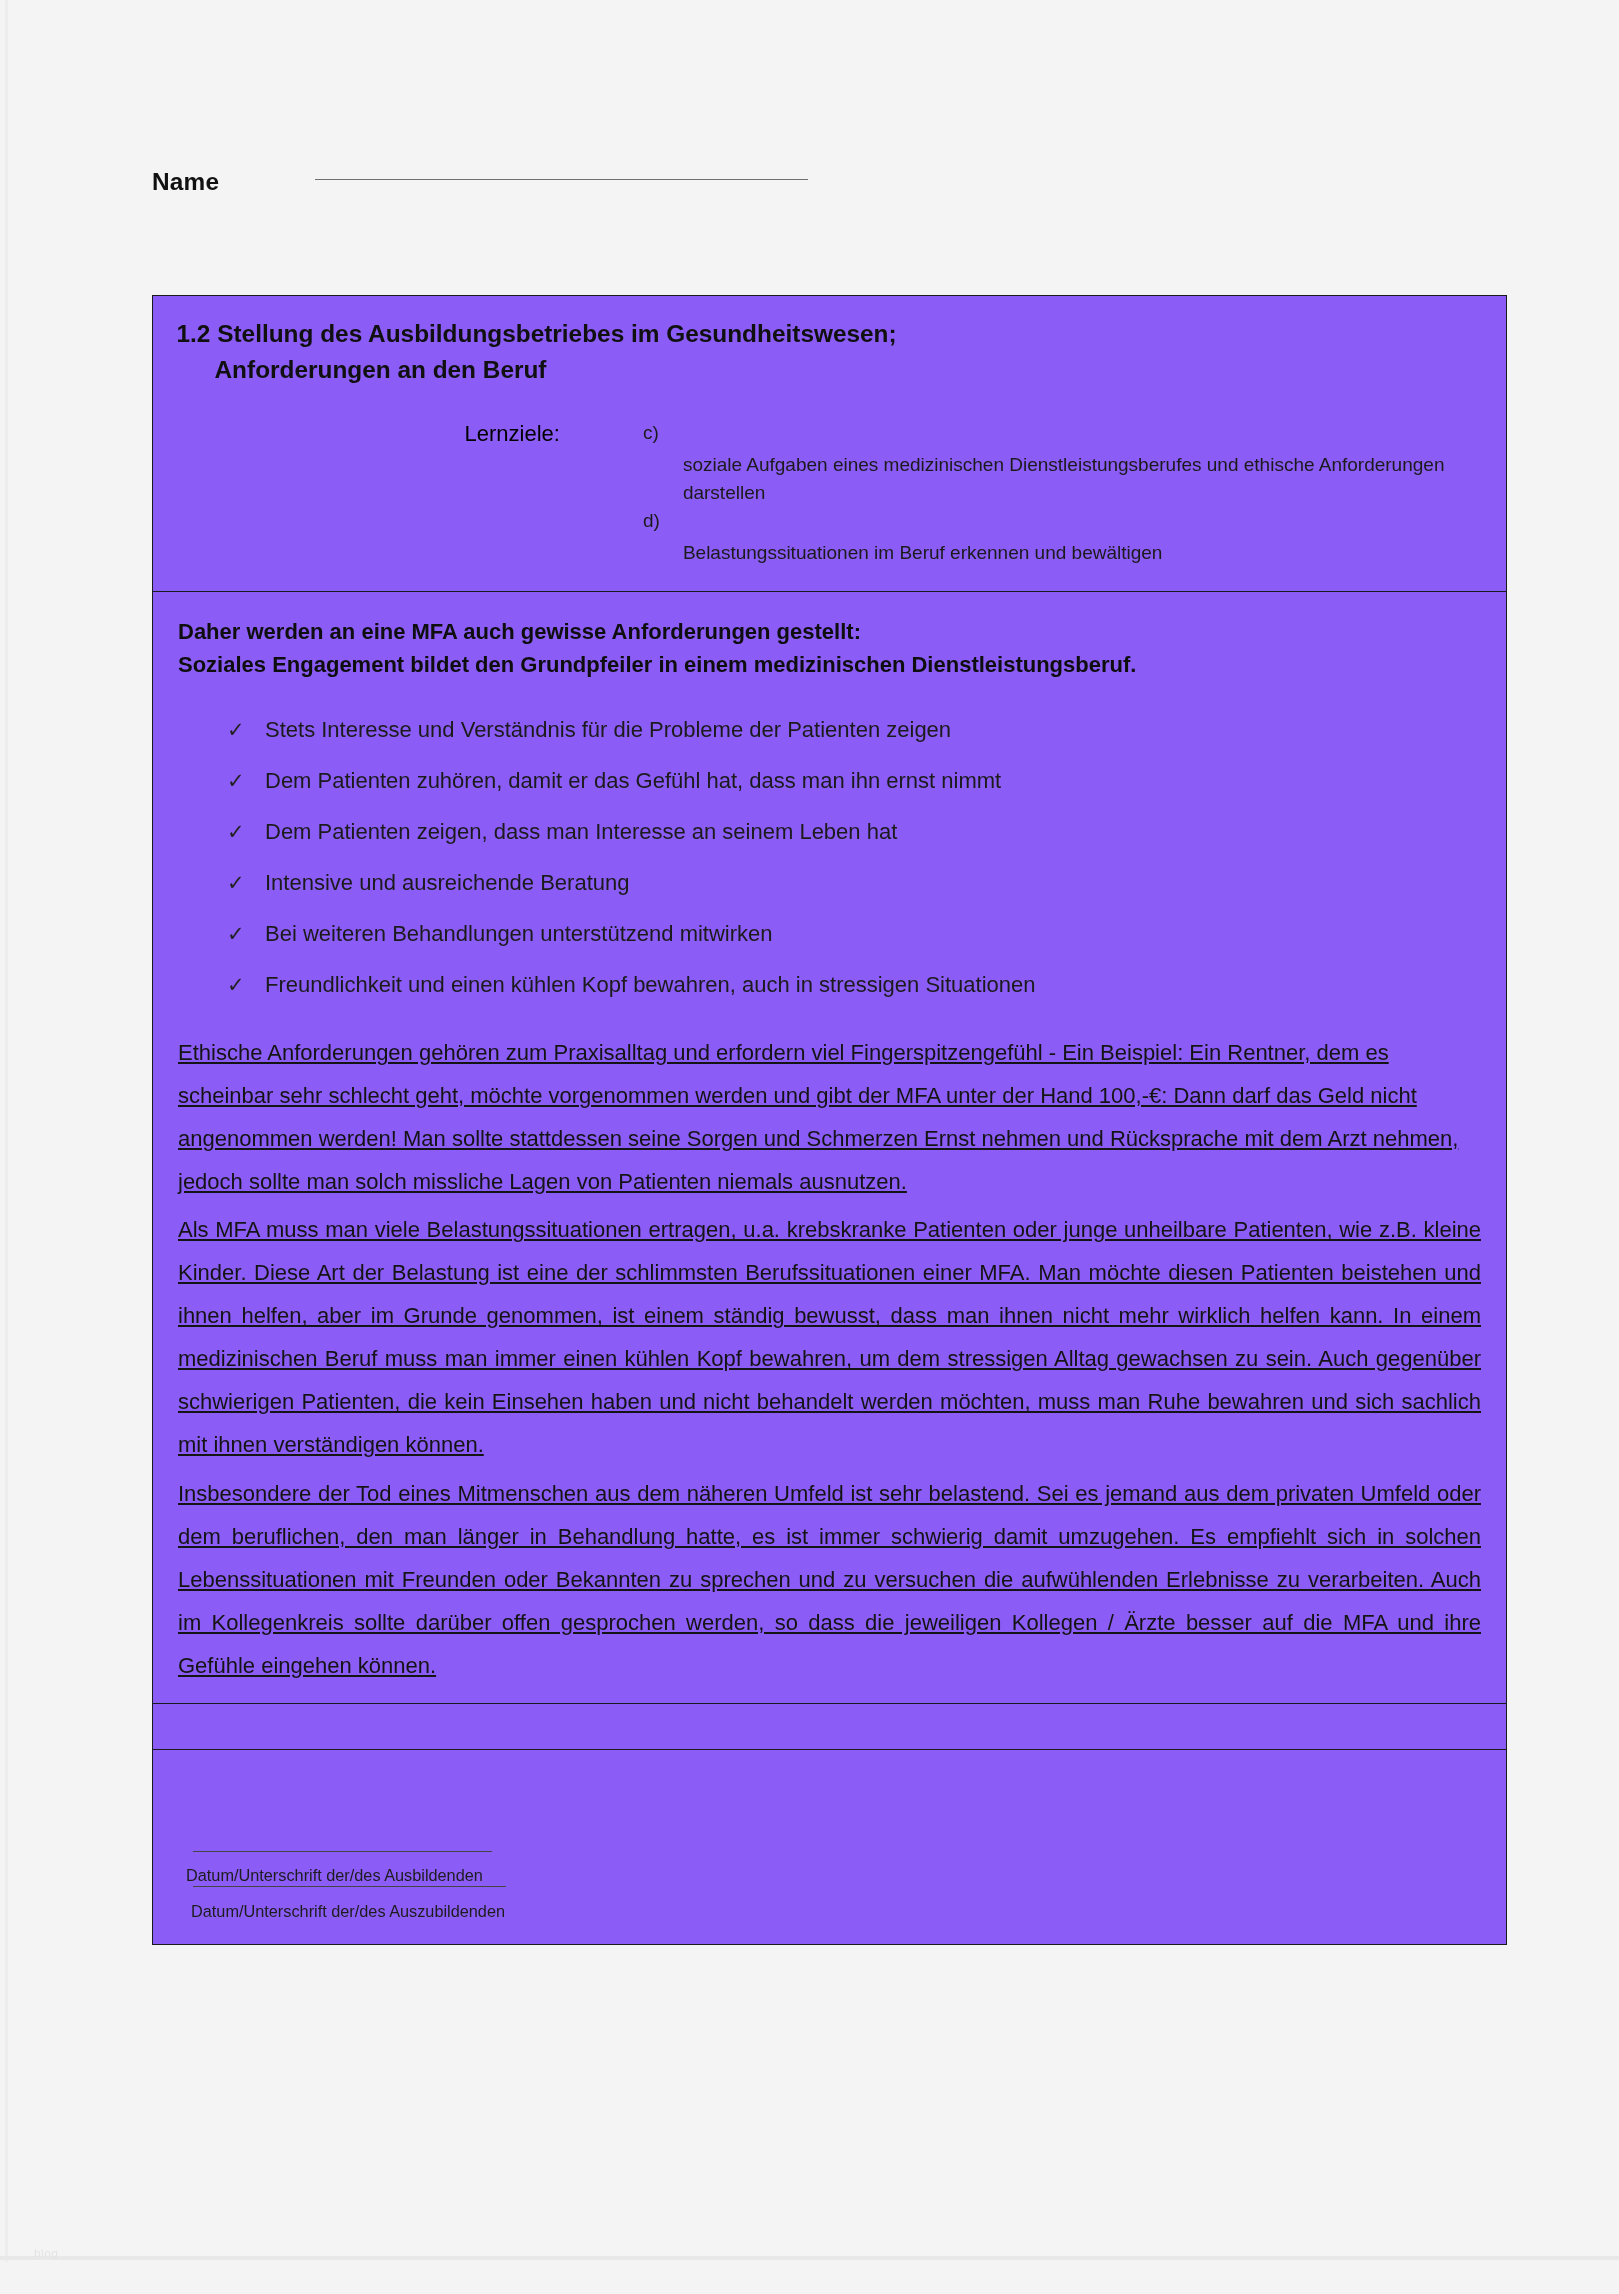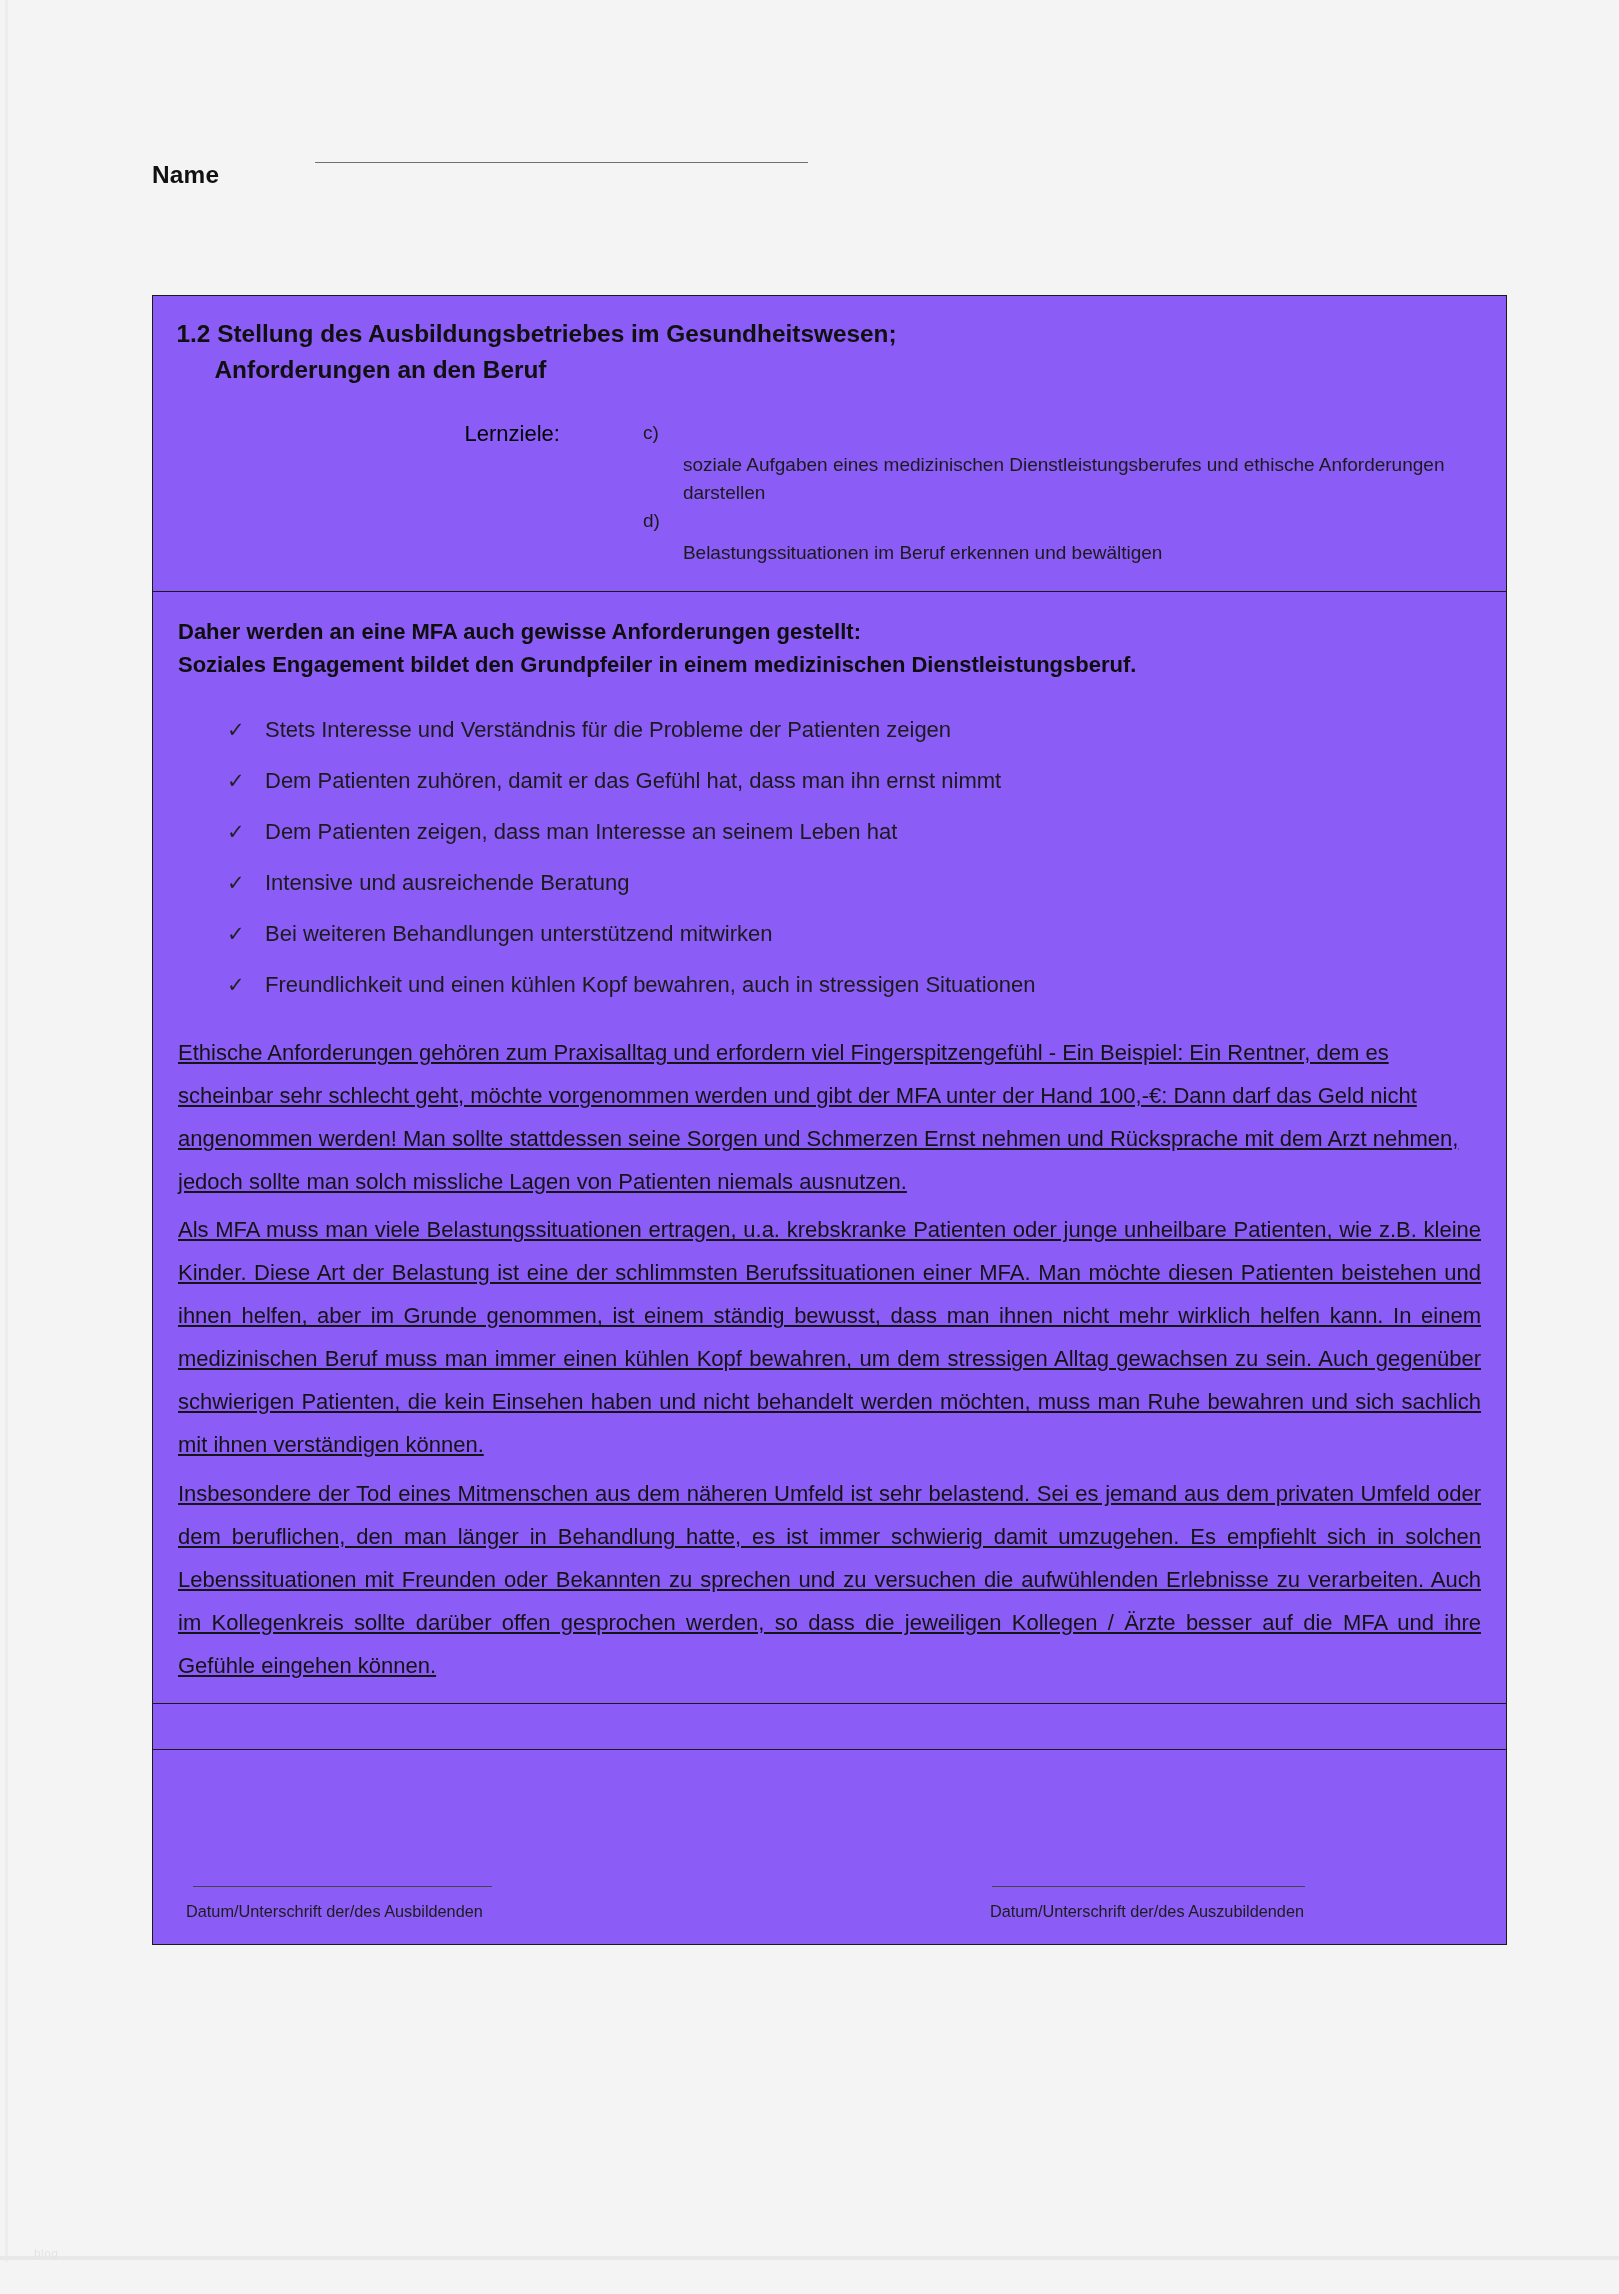--- a/index.html
+++ b/index.html
@@ -46,21 +46,21 @@
 
   
   .hdr {
     position: absolute;
     left: 152px;
     top: 161px;
     width: 1357px;
   }
   .hdr-name-row {
     display: flex;
-    align-items: flex-start;
+    align-items: center;
     height: 42px;
     gap: 40px;
   }
   .label-strong {
     font-weight: bold;
     font-size: 24.4px;
     color: #111111;
     letter-spacing: 0.2px;
     white-space: nowrap;
   }
@@ -197,20 +197,21 @@
   }
   .sig-wrap {
     position: absolute;
     left: 0;
     right: 0;
     bottom: 23.5px;
     display: flex;
     justify-content: space-between;
     padding: 0 33px;
     box-sizing: border-box;
+    flex-direction: column;
   }
   .sig-col { width: 488px; }
   .sig-col.right { text-align: left; }
   .sig-line {
     border-bottom: 1.8px solid #444444;
     height: 0.9px;
     width: 299px;
     margin-bottom: 14.5px;
   }
   .sig-col.right .sig-line { width: 313px; }

